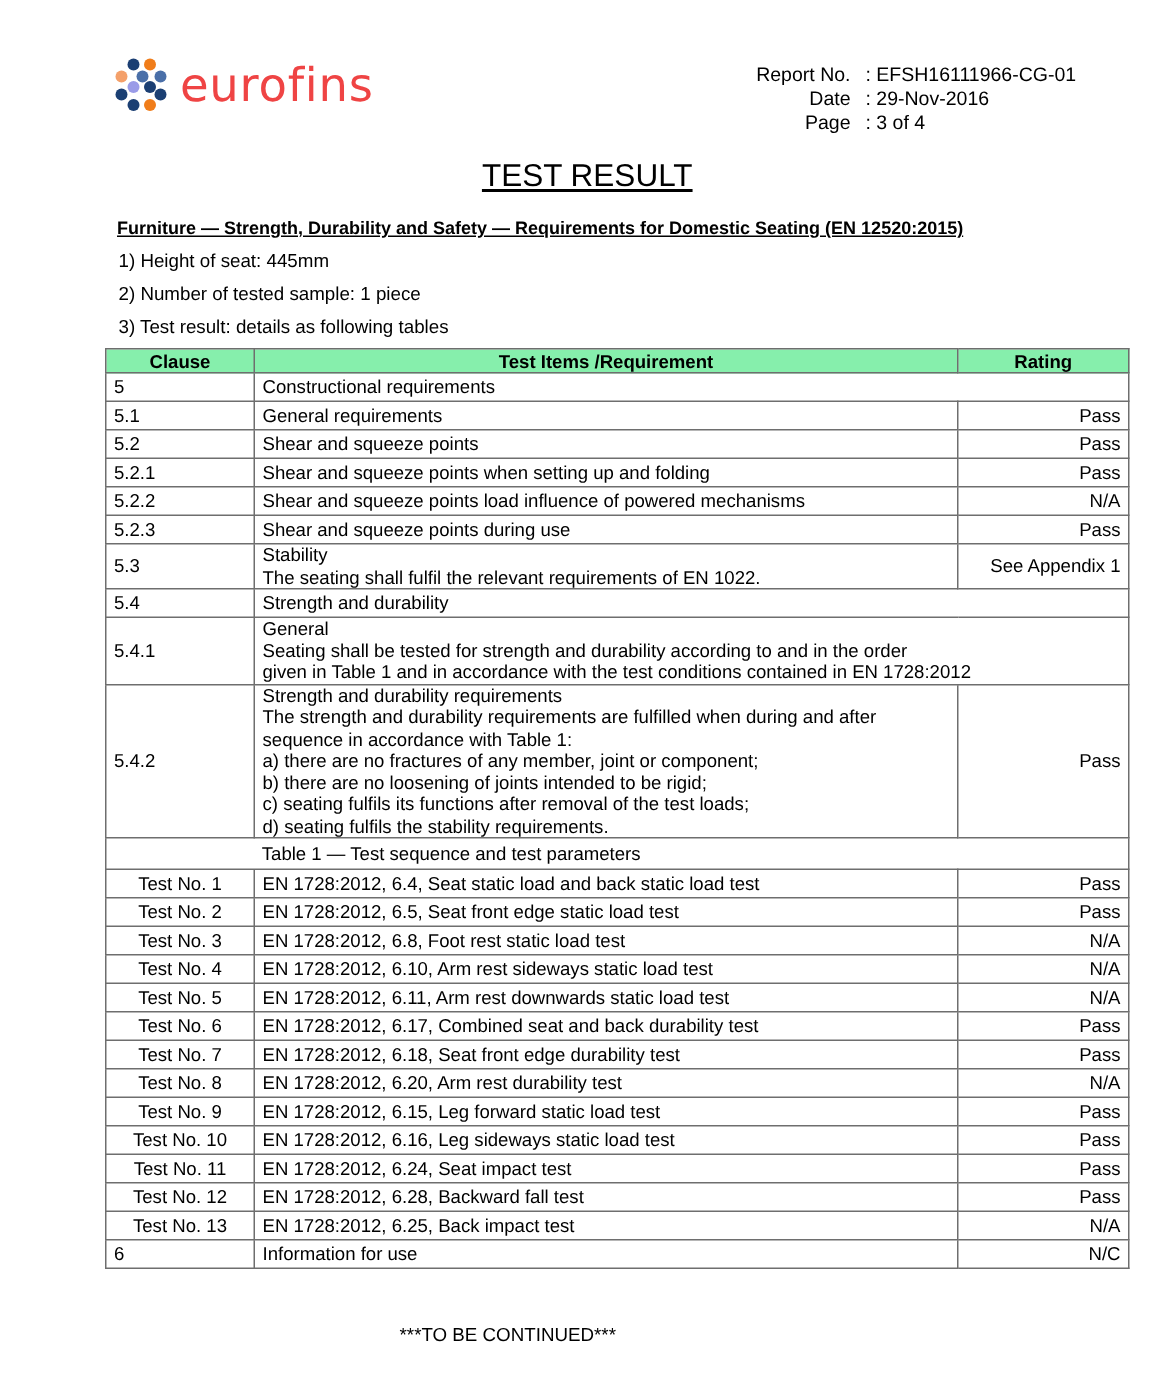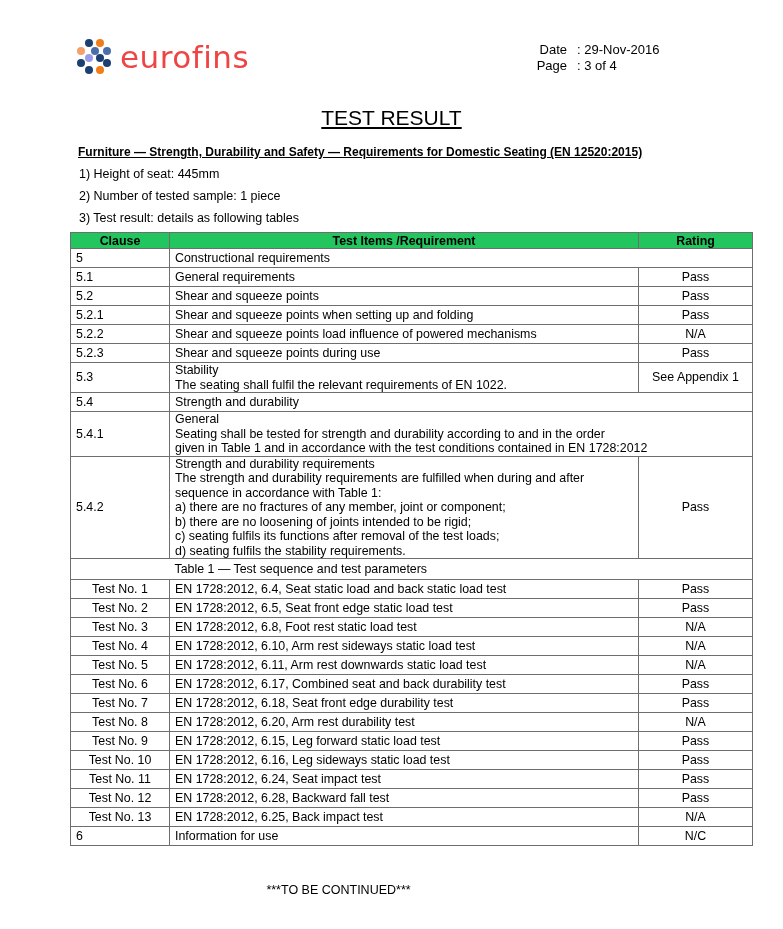--- a/index.html
+++ b/index.html
@@ -31,27 +31,27 @@
 
     table.results {
       position: absolute; left: 70px; top: 232px; width: 682px;
       border-collapse: collapse; font-size: 12.4px; table-layout: fixed;
     }
     table.results td, table.results th {
       border: 1px solid #6e6e6e; padding: 0 5px; vertical-align: middle;
       line-height: 14.5px; height: 18px;
     }
     table.results th {
-      background: #22c55e; font-weight: bold; height: 15px; line-height: 14px;
+      background: #86efac; font-weight: bold; height: 15px; line-height: 14px;
       font-size: 12.4px;
     }
     col.c1 { width: 99px; }
     col.c2 { width: 469px; }
     col.c3 { width: 114px; }
-    td.rating { text-align: center; }
+    td.rating { text-align: right; }
     td.testno { text-align: center; }
     .multi td { padding-top: 1px; padding-bottom: 1px; }
     .footer {
       position: absolute; left: 0; width: 677px; top: 883px; text-align: center;
       font-size: 12.5px;
     }
   </style>
 </head>
 <body>
 
@@ -67,20 +67,24 @@
     <circle cx="5" cy="25" r="4" fill="#1b3f73"></circle>
     <circle cx="31" cy="25" r="4" fill="#1b3f73"></circle>
     <circle cx="13" cy="32" r="4" fill="#1b3f73"></circle>
     <circle cx="24" cy="32" r="4" fill="#f07d1a"></circle>
   </svg>
   <span class="logo-text">eurofins</span>
 </div>
 
 <div class="meta">
   <div class="meta-row">
+    <span class="meta-label">Report No.</span>
+    <span class="meta-value">: EFSH16111966-CG-01</span>
+  </div>
+  <div class="meta-row">
     <span class="meta-label">Date</span>
     <span class="meta-value">: 29-Nov-2016</span>
   </div>
   <div class="meta-row">
     <span class="meta-label">Page</span>
     <span class="meta-value">: 3 of 4</span>
   </div>
 </div>
 
 <div class="title">TEST RESULT</div>

